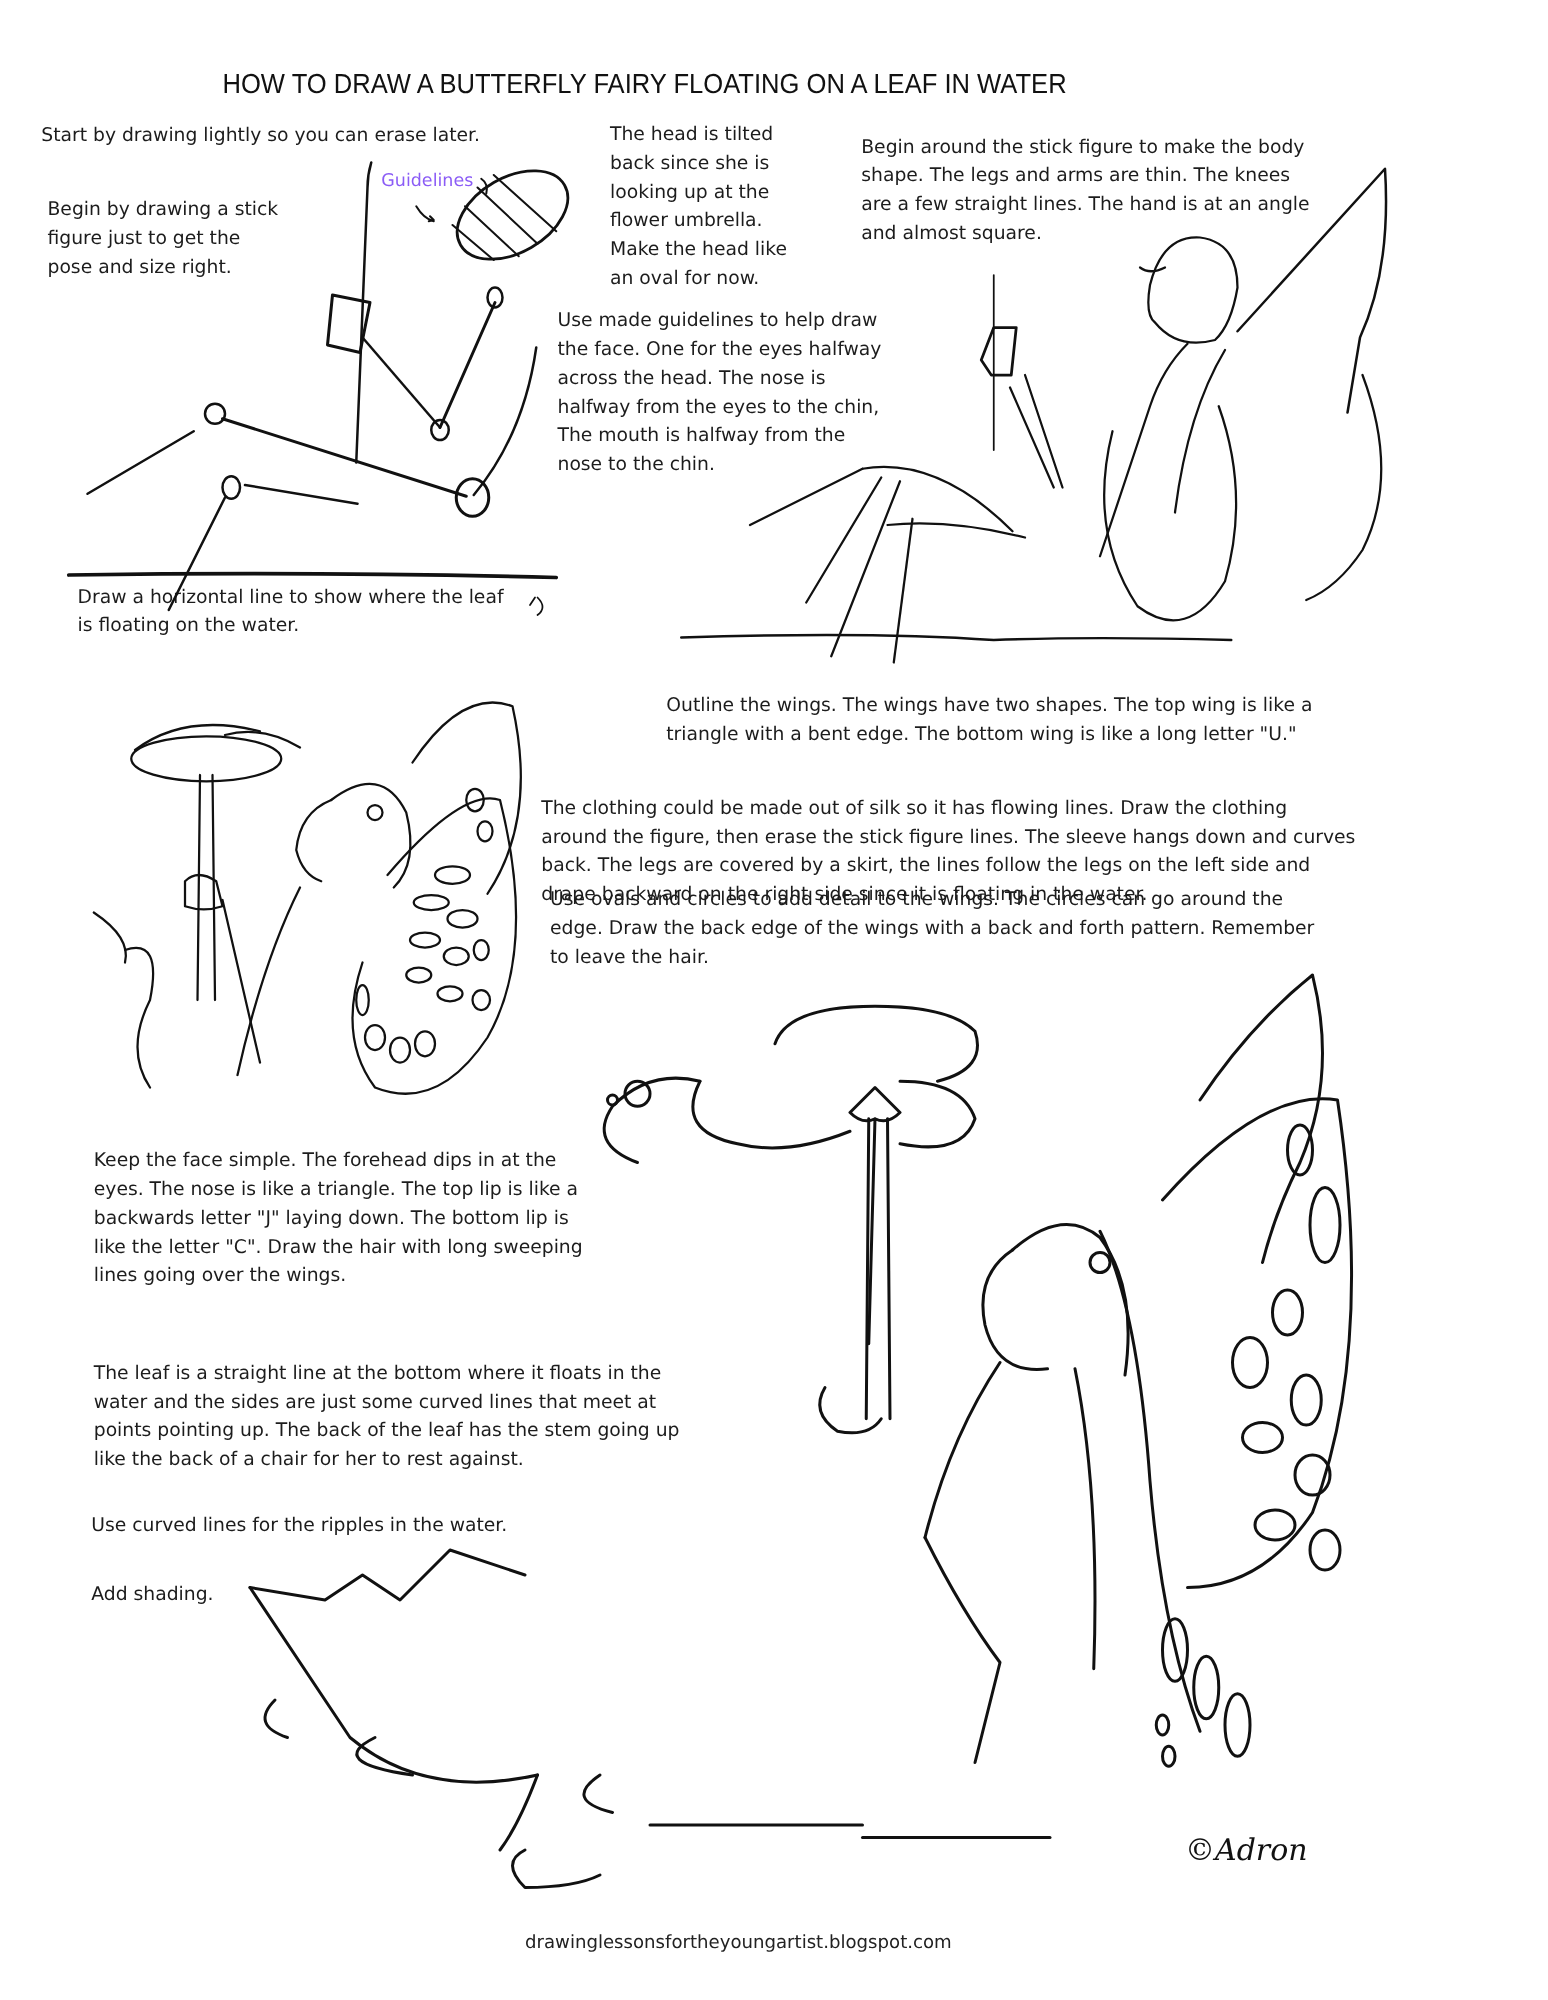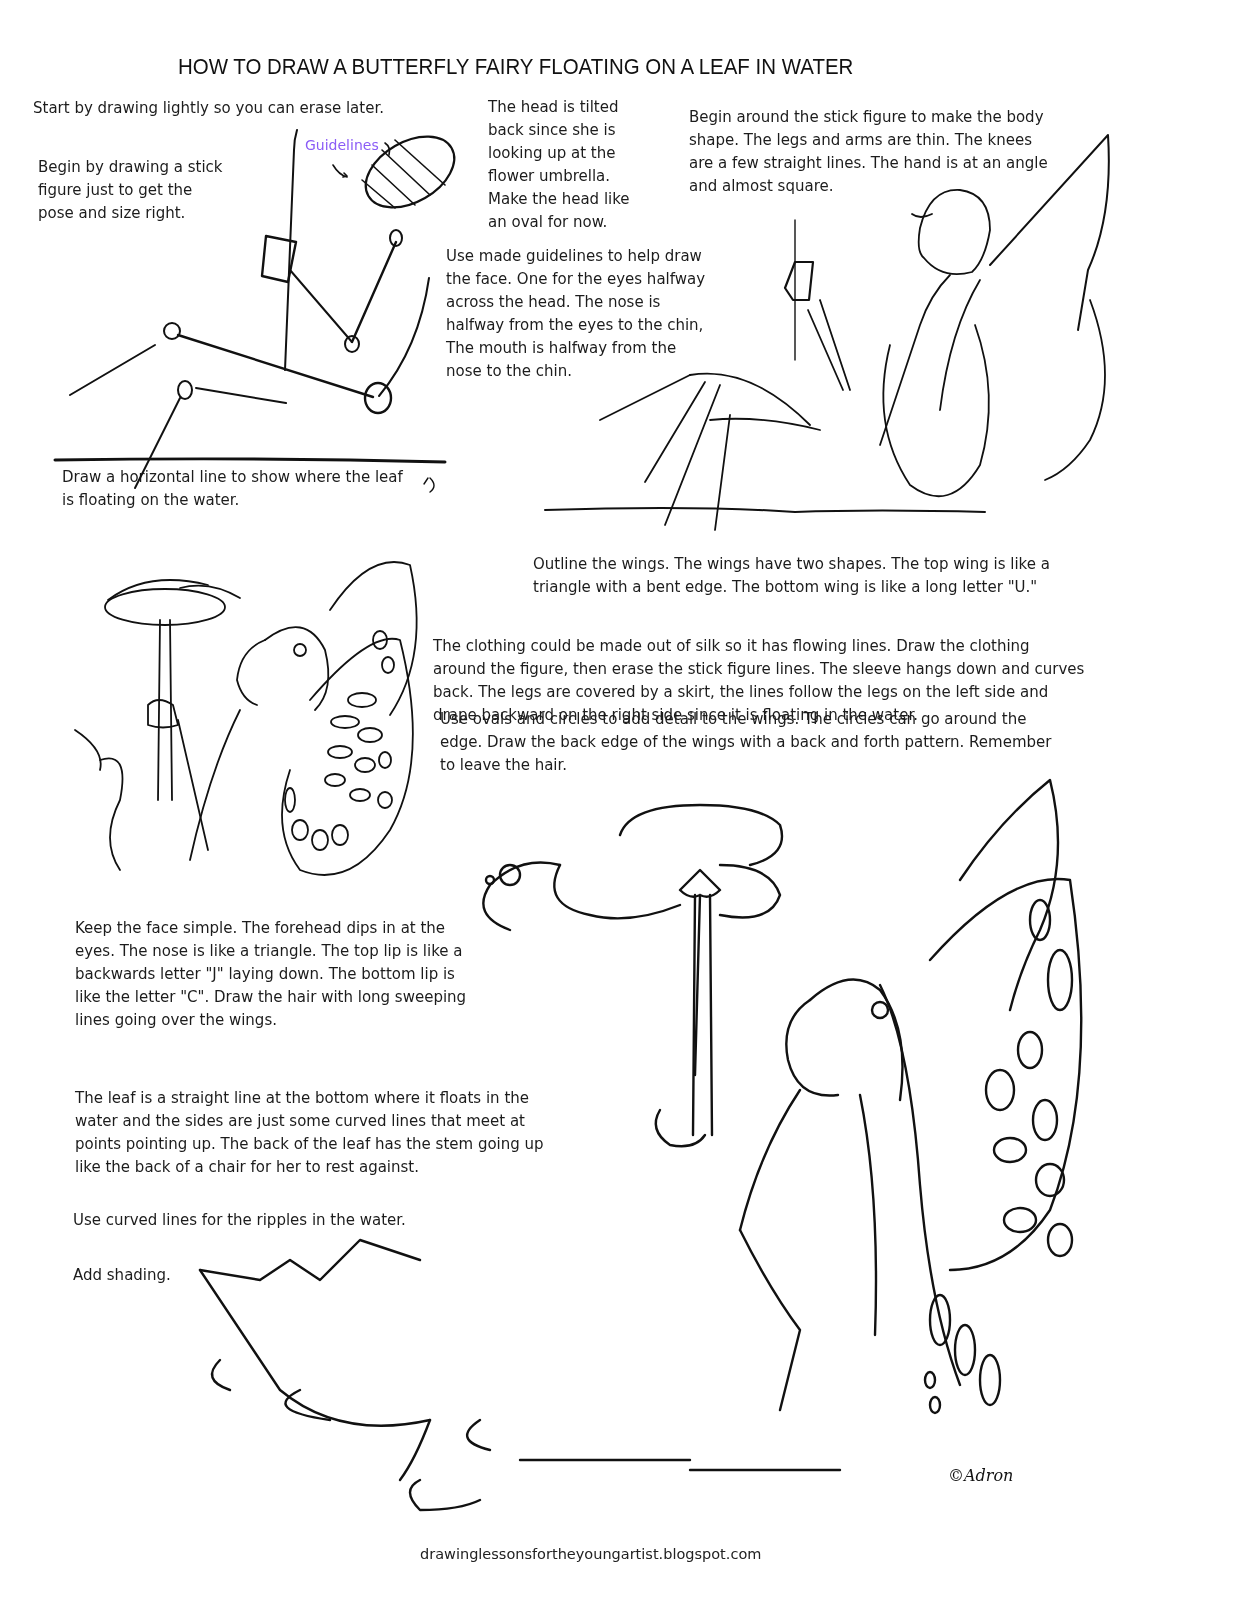--- a/index.html
+++ b/index.html
@@ -6,21 +6,21 @@
   body { width: 1238px; height: 1600px; position: relative; overflow: hidden;
          font-family: "DejaVu Sans", sans-serif; color: #1a1a1a; }
   .title { position: absolute; left: 178px; top: 54px; font-size: 22px; letter-spacing: 0px;
            font-family: "Liberation Sans", sans-serif; color: #111; white-space: nowrap; transform: scaleX(0.93); transform-origin: left top; }
   .txt { position: absolute; font-size: 15px; line-height: 23px; color: #1c1c1c; white-space: pre-line; }
   .caption { position: absolute; font-size: 15px; color: #8b5cf6; white-space: nowrap; }
   svg.art { position: absolute; overflow: visible; }
   svg.art path, svg.art line, svg.art ellipse, svg.art circle, svg.art polyline, svg.art rect {
     fill: none; stroke: #111; stroke-linecap: round; stroke-linejoin: round; }
   .footer { position: absolute; left: 420px; top: 1546px; font-size: 14.5px; color: #222; white-space: nowrap; }
-  .sig { position: absolute; left: 948px; top: 1466px; font-size: 16px; font-family: "DejaVu Serif", serif; font-style: italic; color: #111; }
+  .sig { position: absolute; left: 948px; top: 1466px; font-size: 24px; font-family: "DejaVu Serif", serif; font-style: italic; color: #111; }
 </style>
 </head>
 <body>
 
 <div class="title">HOW TO DRAW A BUTTERFLY FAIRY FLOATING ON A LEAF IN WATER</div>
 
 <div class="txt" style="left:33px; top:97px;">Start by drawing lightly so you can erase later.</div>
 <div class="txt" style="left:38px; top:156px;">Begin by drawing a stick
 figure just to get the
 pose and size right.</div>

